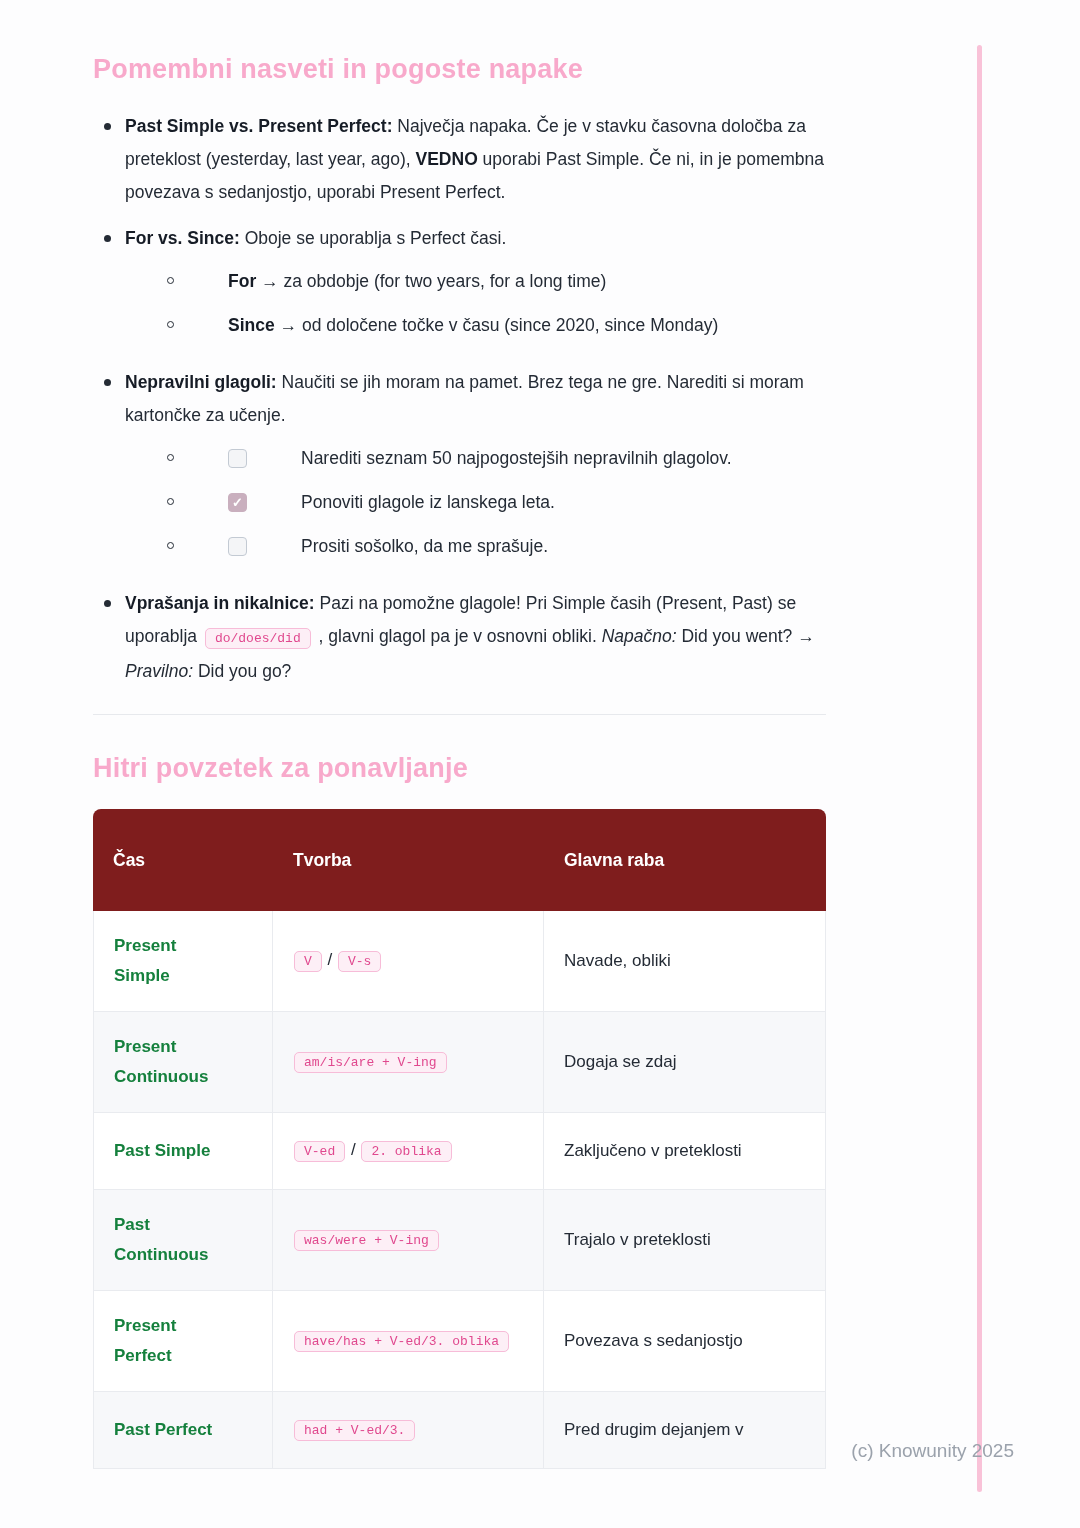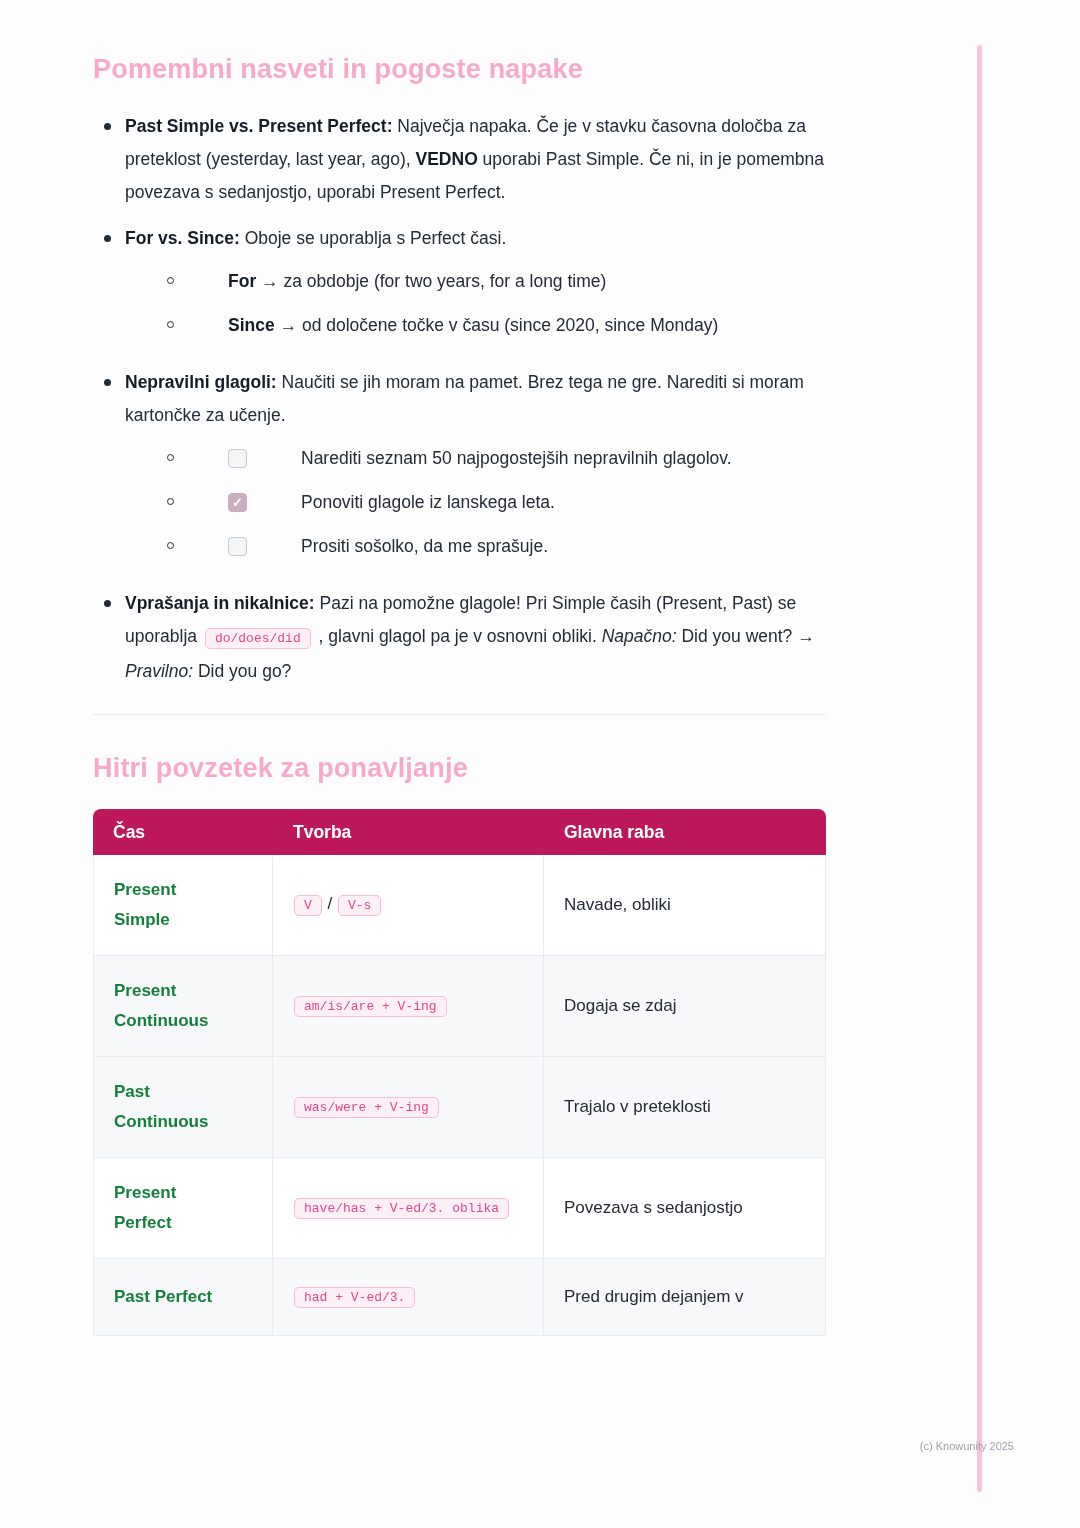--- a/index.html
+++ b/index.html
@@ -8,21 +8,21 @@
     width: 1080px; height: 1528px; overflow: hidden; position: relative;
     background: #fdfdfe; color: #242b35;
     font-family: "Liberation Sans", sans-serif;
   }
   .accent-line {
     position: absolute; left: 977px; top: 45px; width: 5px; height: 1447px;
     background: #f9c2d8; border-radius: 3px;
   }
   .credit {
     position: absolute; top: 1440px; right: 66px; z-index: 2;
-    font-size: 11px; color: #9ba2ac;
+    font-size: 19px; color: #9ba2ac;
   }
   .content { position: absolute; left: 93px; top: 52px; width: 733px; }
 
   .section-title {
     font-size: 27px; font-weight: 700; color: #f8a9cb;
     margin: 0 0 24px 0; line-height: 34px; letter-spacing: .2px;
   }
 
   .tips-list { list-style: none; margin: 0; padding: 0; font-size: 17.5px; line-height: 33px; }
   .bullet-item { display: flex; margin-bottom: 13px; }
@@ -55,22 +55,22 @@
   }
 
   .divider { border: none; border-top: 1px solid #e7e9ed; margin: 26px 0 36px 0; }
 
   .summary-table {
     border-collapse: separate; border-spacing: 0;
     width: 733px; table-layout: fixed; font-size: 17px;
   }
   .col-tense { width: 180px; } .col-form { width: 271px; } .col-usage { width: 282px; }
   .summary-table th {
-    background: #be185d; color: #ffffff; font-weight: 700; text-align: left;
-    padding: 12px 20px; font-size: 17.5px; line-height: 22px;
+    background: #7f1d1d; color: #ffffff; font-weight: 700; text-align: left;
+    padding: 40px 20px; font-size: 17.5px; line-height: 22px;
   }
   .summary-table th:first-child { border-top-left-radius: 8px; }
   .summary-table th:last-child { border-top-right-radius: 8px; }
   .summary-table td {
     background: #ffffff; padding: 20px; vertical-align: middle; line-height: 30px;
     border-right: 1px solid #e9ebef; border-bottom: 1px solid #e9ebef;
   }
   .summary-table td:first-child { border-left: 1px solid #e9ebef; }
   .summary-table tr.alt td { background: #f7f8fa; }
   td.tense { font-weight: 700; color: #15803d; padding: 20px 36px 20px 20px; }
@@ -163,20 +163,25 @@
         <tr class="table-row">
     <td class="tense">Present Simple</td>
     <td class="form"><span class="seg seg-code">V</span><span class="seg seg-plain"> / </span><span class="seg seg-code">V-s</span></td>
     <td class="usage">Navade, obliki</td>
   </tr>
         <tr class="table-row alt">
     <td class="tense">Present Continuous</td>
     <td class="form"><span class="seg seg-code">am/is/are + V-ing</span></td>
     <td class="usage">Dogaja se zdaj</td>
   </tr>
+        <tr class="table-row">
+    <td class="tense">Past Simple</td>
+    <td class="form"><span class="seg seg-code">V-ed</span><span class="seg seg-plain"> / </span><span class="seg seg-code">2. oblika</span></td>
+    <td class="usage">Zaključeno v preteklosti</td>
+  </tr>
         <tr class="table-row alt">
     <td class="tense">Past Continuous</td>
     <td class="form"><span class="seg seg-code">was/were + V-ing</span></td>
     <td class="usage">Trajalo v preteklosti</td>
   </tr>
         <tr class="table-row">
     <td class="tense">Present Perfect</td>
     <td class="form"><span class="seg seg-code">have/has + V-ed/3. oblika</span></td>
     <td class="usage">Povezava s sedanjostjo</td>
   </tr>

